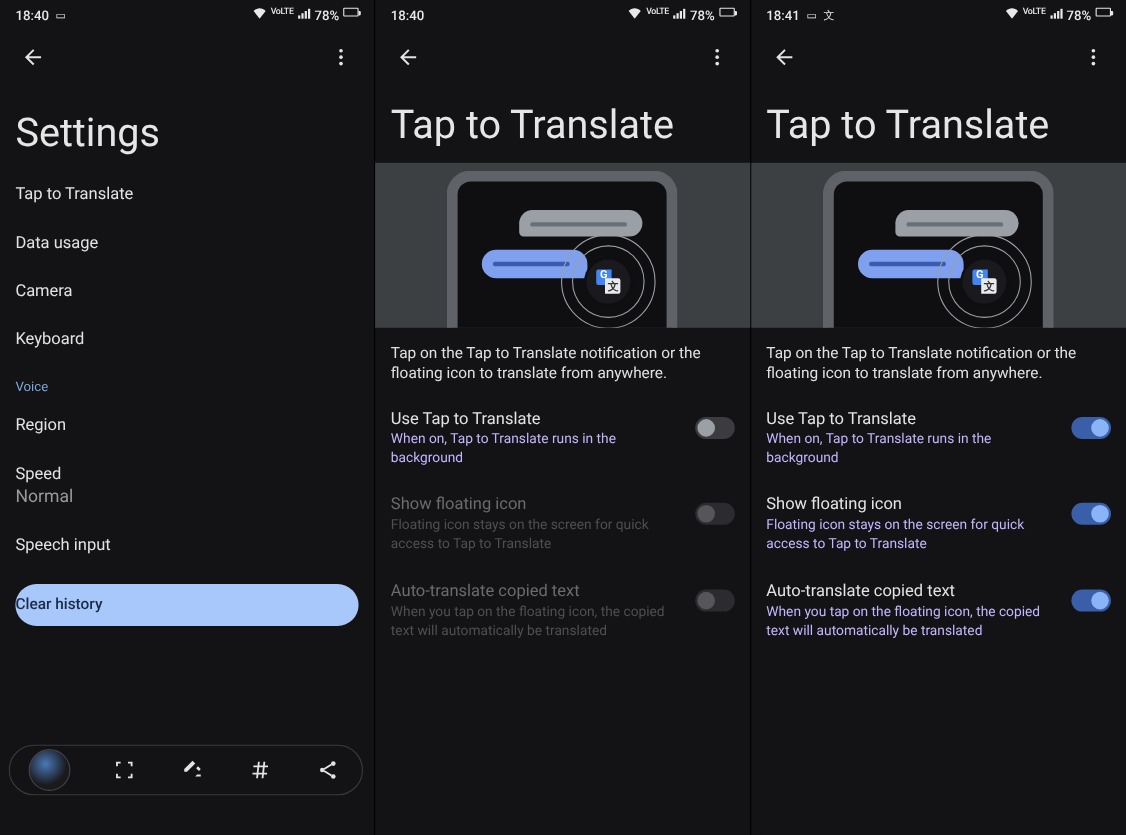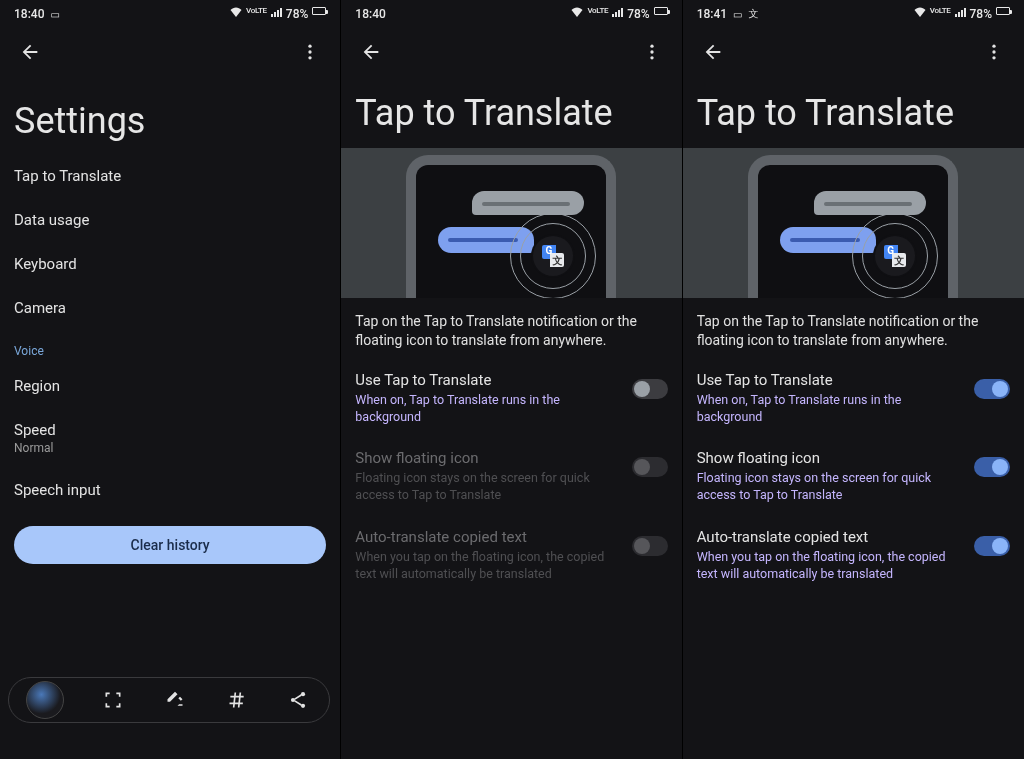--- a/index.html
+++ b/index.html
@@ -63,35 +63,35 @@
     padding: 24px 14px 12px;
   }
 
   .list-item {
     padding: 13px 14px;
     font-size: 15px;
     color:#e3e3e3;
     cursor:pointer;
   }
   .list-item .sub {
-    font-size:12px; color:#9a9a9a; margin-top:2px;
+    font-size:16px; color:#9a9a9a; margin-top:2px;
   }
   .section-label {
     font-size: 12px;
     color:#7aa7d9;
     padding: 14px 14px 6px;
   }
 
   .pill-btn {
     margin: 14px 14px;
     background:#a8c7fa;
     color:#1a2c4a;
     border-radius: 22px;
     height: 38px;
-    display:flex; align-items:center; justify-content:center;
+    display:flex; align-items:center; justify-content:flex-start;
     font-size:14px; font-weight:500;
     cursor:pointer;
   }
 
   .bottom-tray {
     position:absolute; bottom:36px; left:8px;
     width:322px; height:46px;
     border:1px solid #3a3a3d;
     border-radius:23px;
     display:flex; align-items:center; justify-content:space-around;
@@ -242,22 +242,22 @@
           <circle cx="12" cy="12" r="2"></circle>
           <circle cx="12" cy="19" r="2"></circle>
         </svg>
     </div>
   </div>
 
   <div class="big-title">Settings</div>
 
   <div class="list-item"><span>Tap to Translate</span></div>
   <div class="list-item"><span>Data usage</span></div>
+  <div class="list-item"><span>Camera</span></div>
   <div class="list-item"><span>Keyboard</span></div>
-  <div class="list-item"><span>Camera</span></div>
 
   <div class="section-label">Voice</div>
 
   <div class="list-item"><span>Region</span></div>
   <div class="list-item">
     <div>Speed</div>
     <div class="sub">Normal</div>
   </div>
   <div class="list-item"><span>Speech input</span></div>
 

